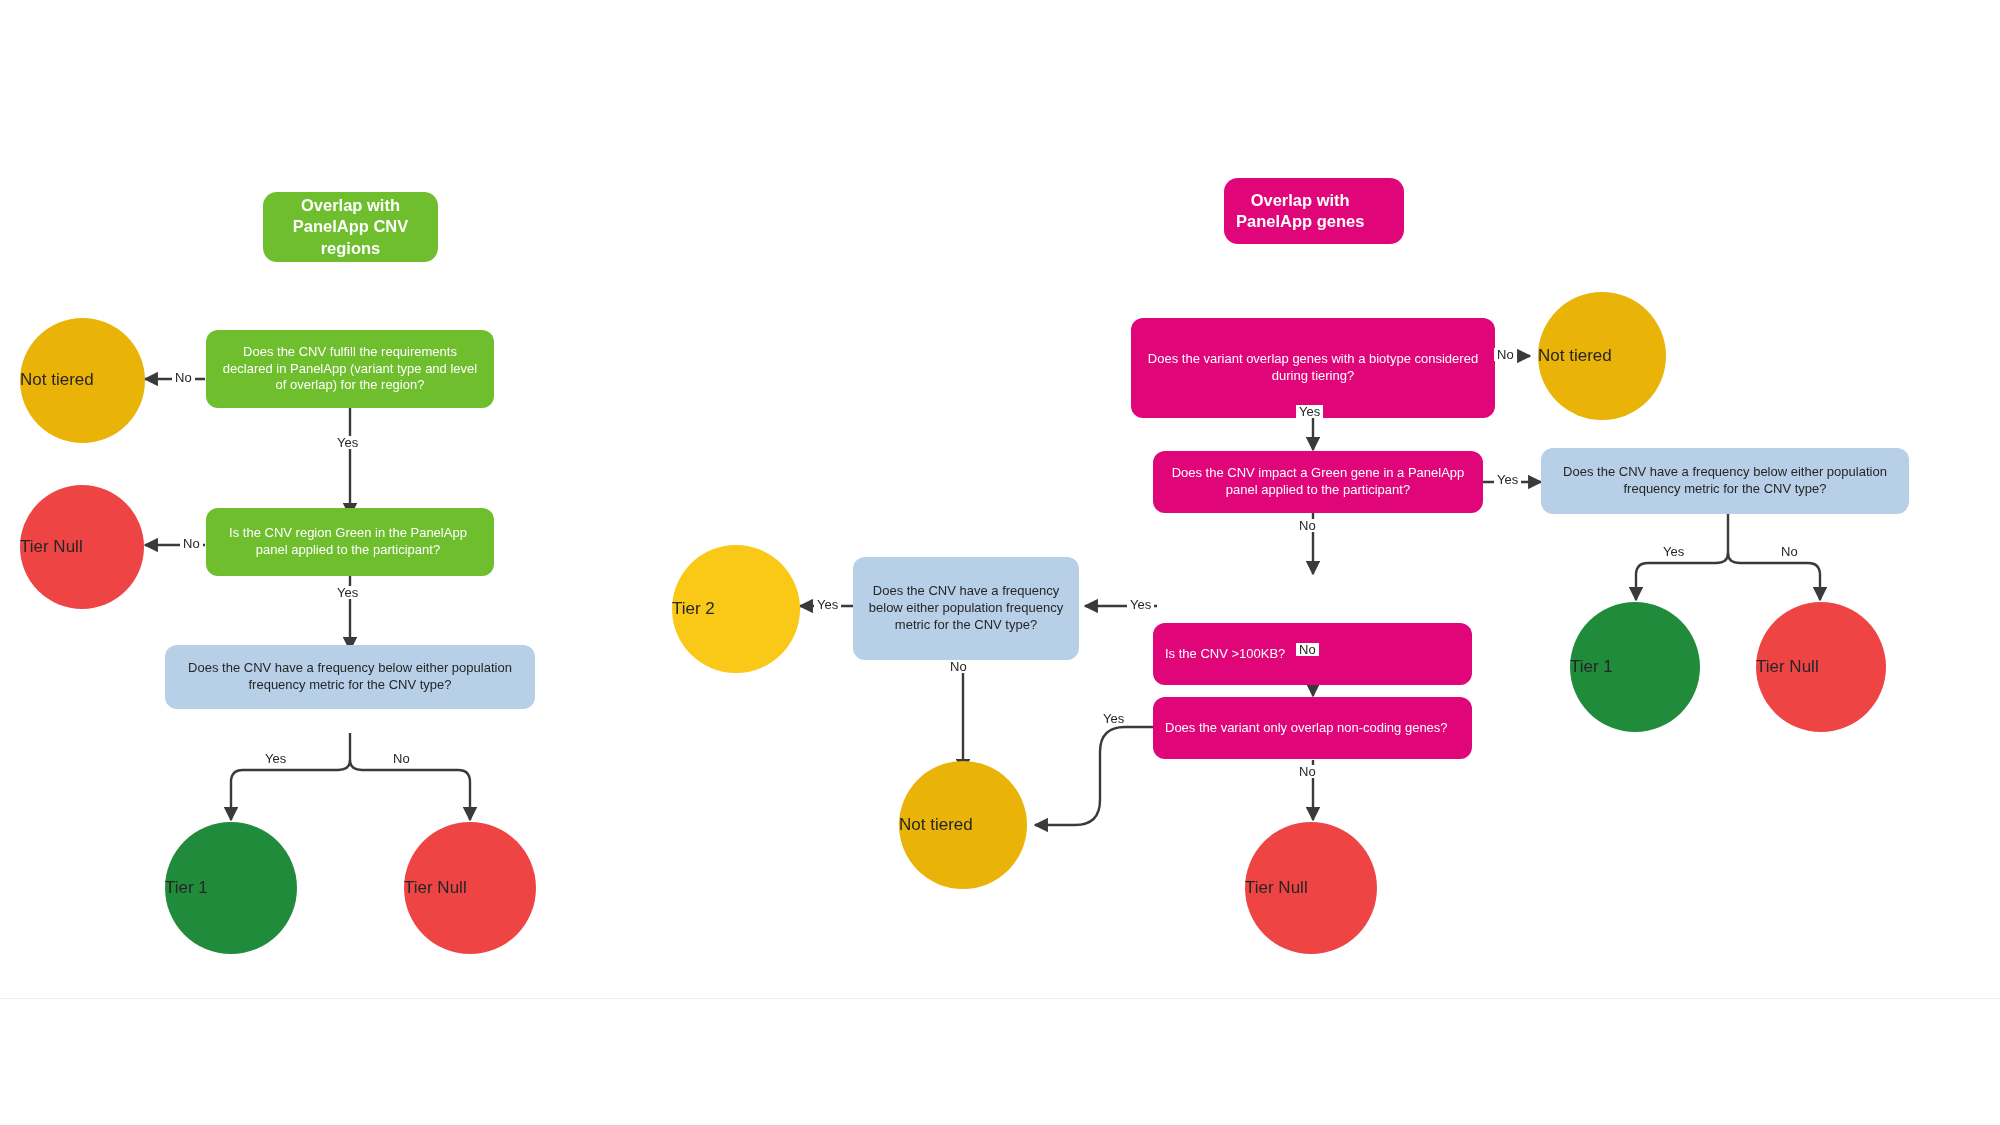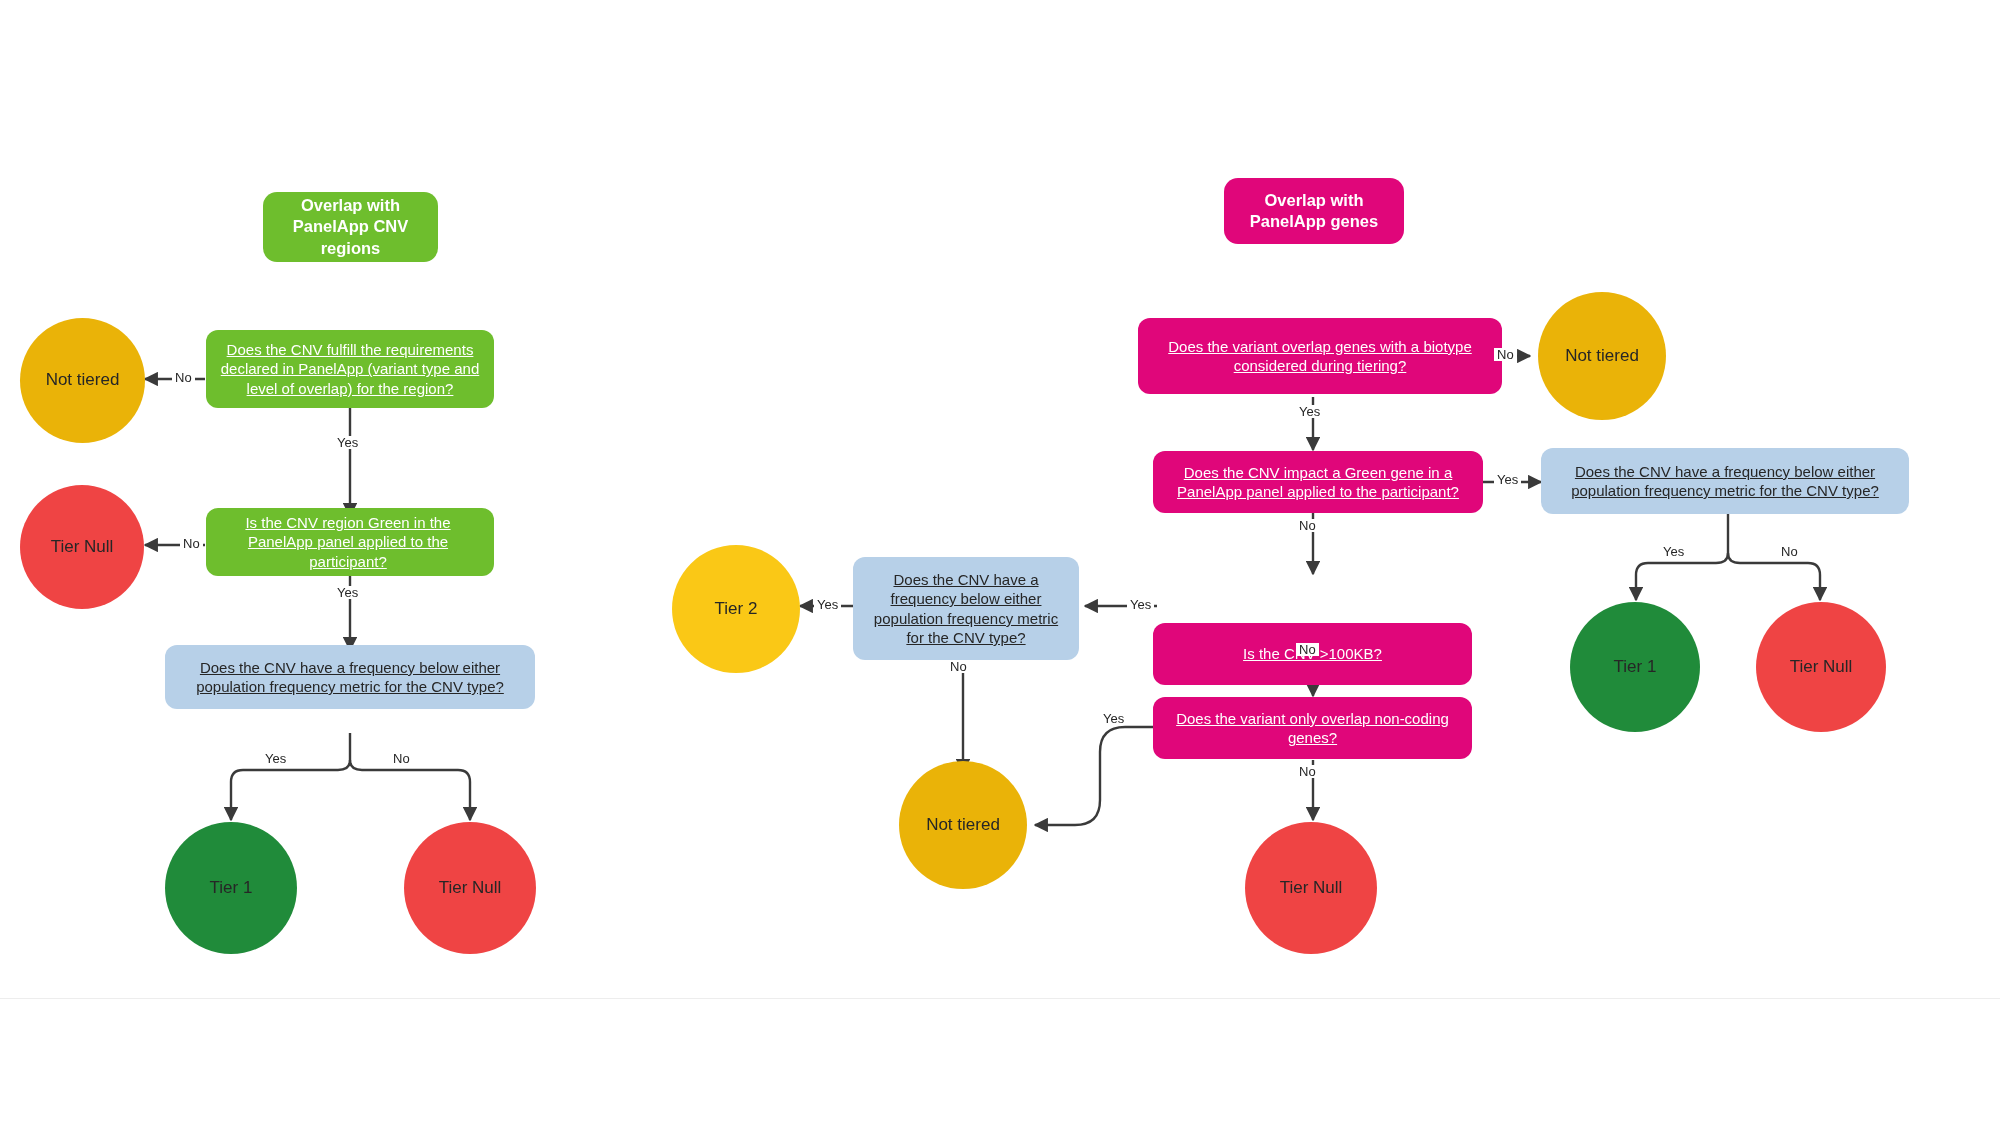--- a/index.html
+++ b/index.html
@@ -30,44 +30,42 @@
     height: 1125px;
     z-index: 1;
     pointer-events: none;
   }
 
   .node {
     position: absolute;
     box-sizing: border-box;
     display: flex;
     align-items: center;
-    justify-content: center;
     text-align: center;
     z-index: 2;
     line-height: 1.30;
   }
 
   
   .box {
     border-radius: 12px;
     padding: 8px 12px;
   }
   .box.green   { background: #6EBE2D; color: #ffffff; }
   .box.pink    { background: #E0067A; color: #ffffff; }
   .box.blue    { background: #B7D0E8; color: #262626; }
 
   .box.header {
     font-weight: bold;
     font-size: 16.5px;
     border-radius: 14px;
   }
   .box.question {
-    font-size: 15px;
+    font-size: 13px;
     font-weight: normal;
-    text-decoration: underline;
   }
 
   
   .circle {
     border-radius: 50%;
     color: #262626;
     font-size: 17px;
   }
   .circle.lightgrey { background: #eab308; }
   .circle.grey      { background: #ef4444; }
@@ -178,21 +176,21 @@
 
   <div class="node circle grey" style="left:404px; top:822px; width:132px; height:132px;">Tier Null</div>
 
   <div class="node box pink header" style="left:1224px; top:178px; width:180px; height:66px;">
     <span>
       <span>Overlap with</span><br>
       <span>PanelApp genes</span>
     </span>
   </div>
 
-  <div class="node box pink question" style="left:1131px; top:318px; width:364px; height:76px;margin-left:7px;">Does the variant overlap genes with a biotype considered during tiering?</div>
+  <div class="node box pink question" style="left:1131px; top:318px; width:364px; height:100px;">Does the variant overlap genes with a biotype considered during tiering?</div>
 
   <div class="node circle lightgrey" style="left:1538px; top:292px; width:128px; height:128px;">Not tiered</div>
 
   <div class="edge-label" style="left:1494px; top:348px;">No</div>
   <div class="edge-label" style="left:1296px; top:405px;">Yes</div>
 
   <div class="node box pink question" style="left:1153px; top:451px; width:330px; height:62px;">Does the CNV impact a Green gene in a PanelApp panel applied to the participant?</div>
 
   <div class="edge-label" style="left:1494px; top:473px;">Yes</div>
   <div class="edge-label" style="left:1296px; top:519px;">No</div>

